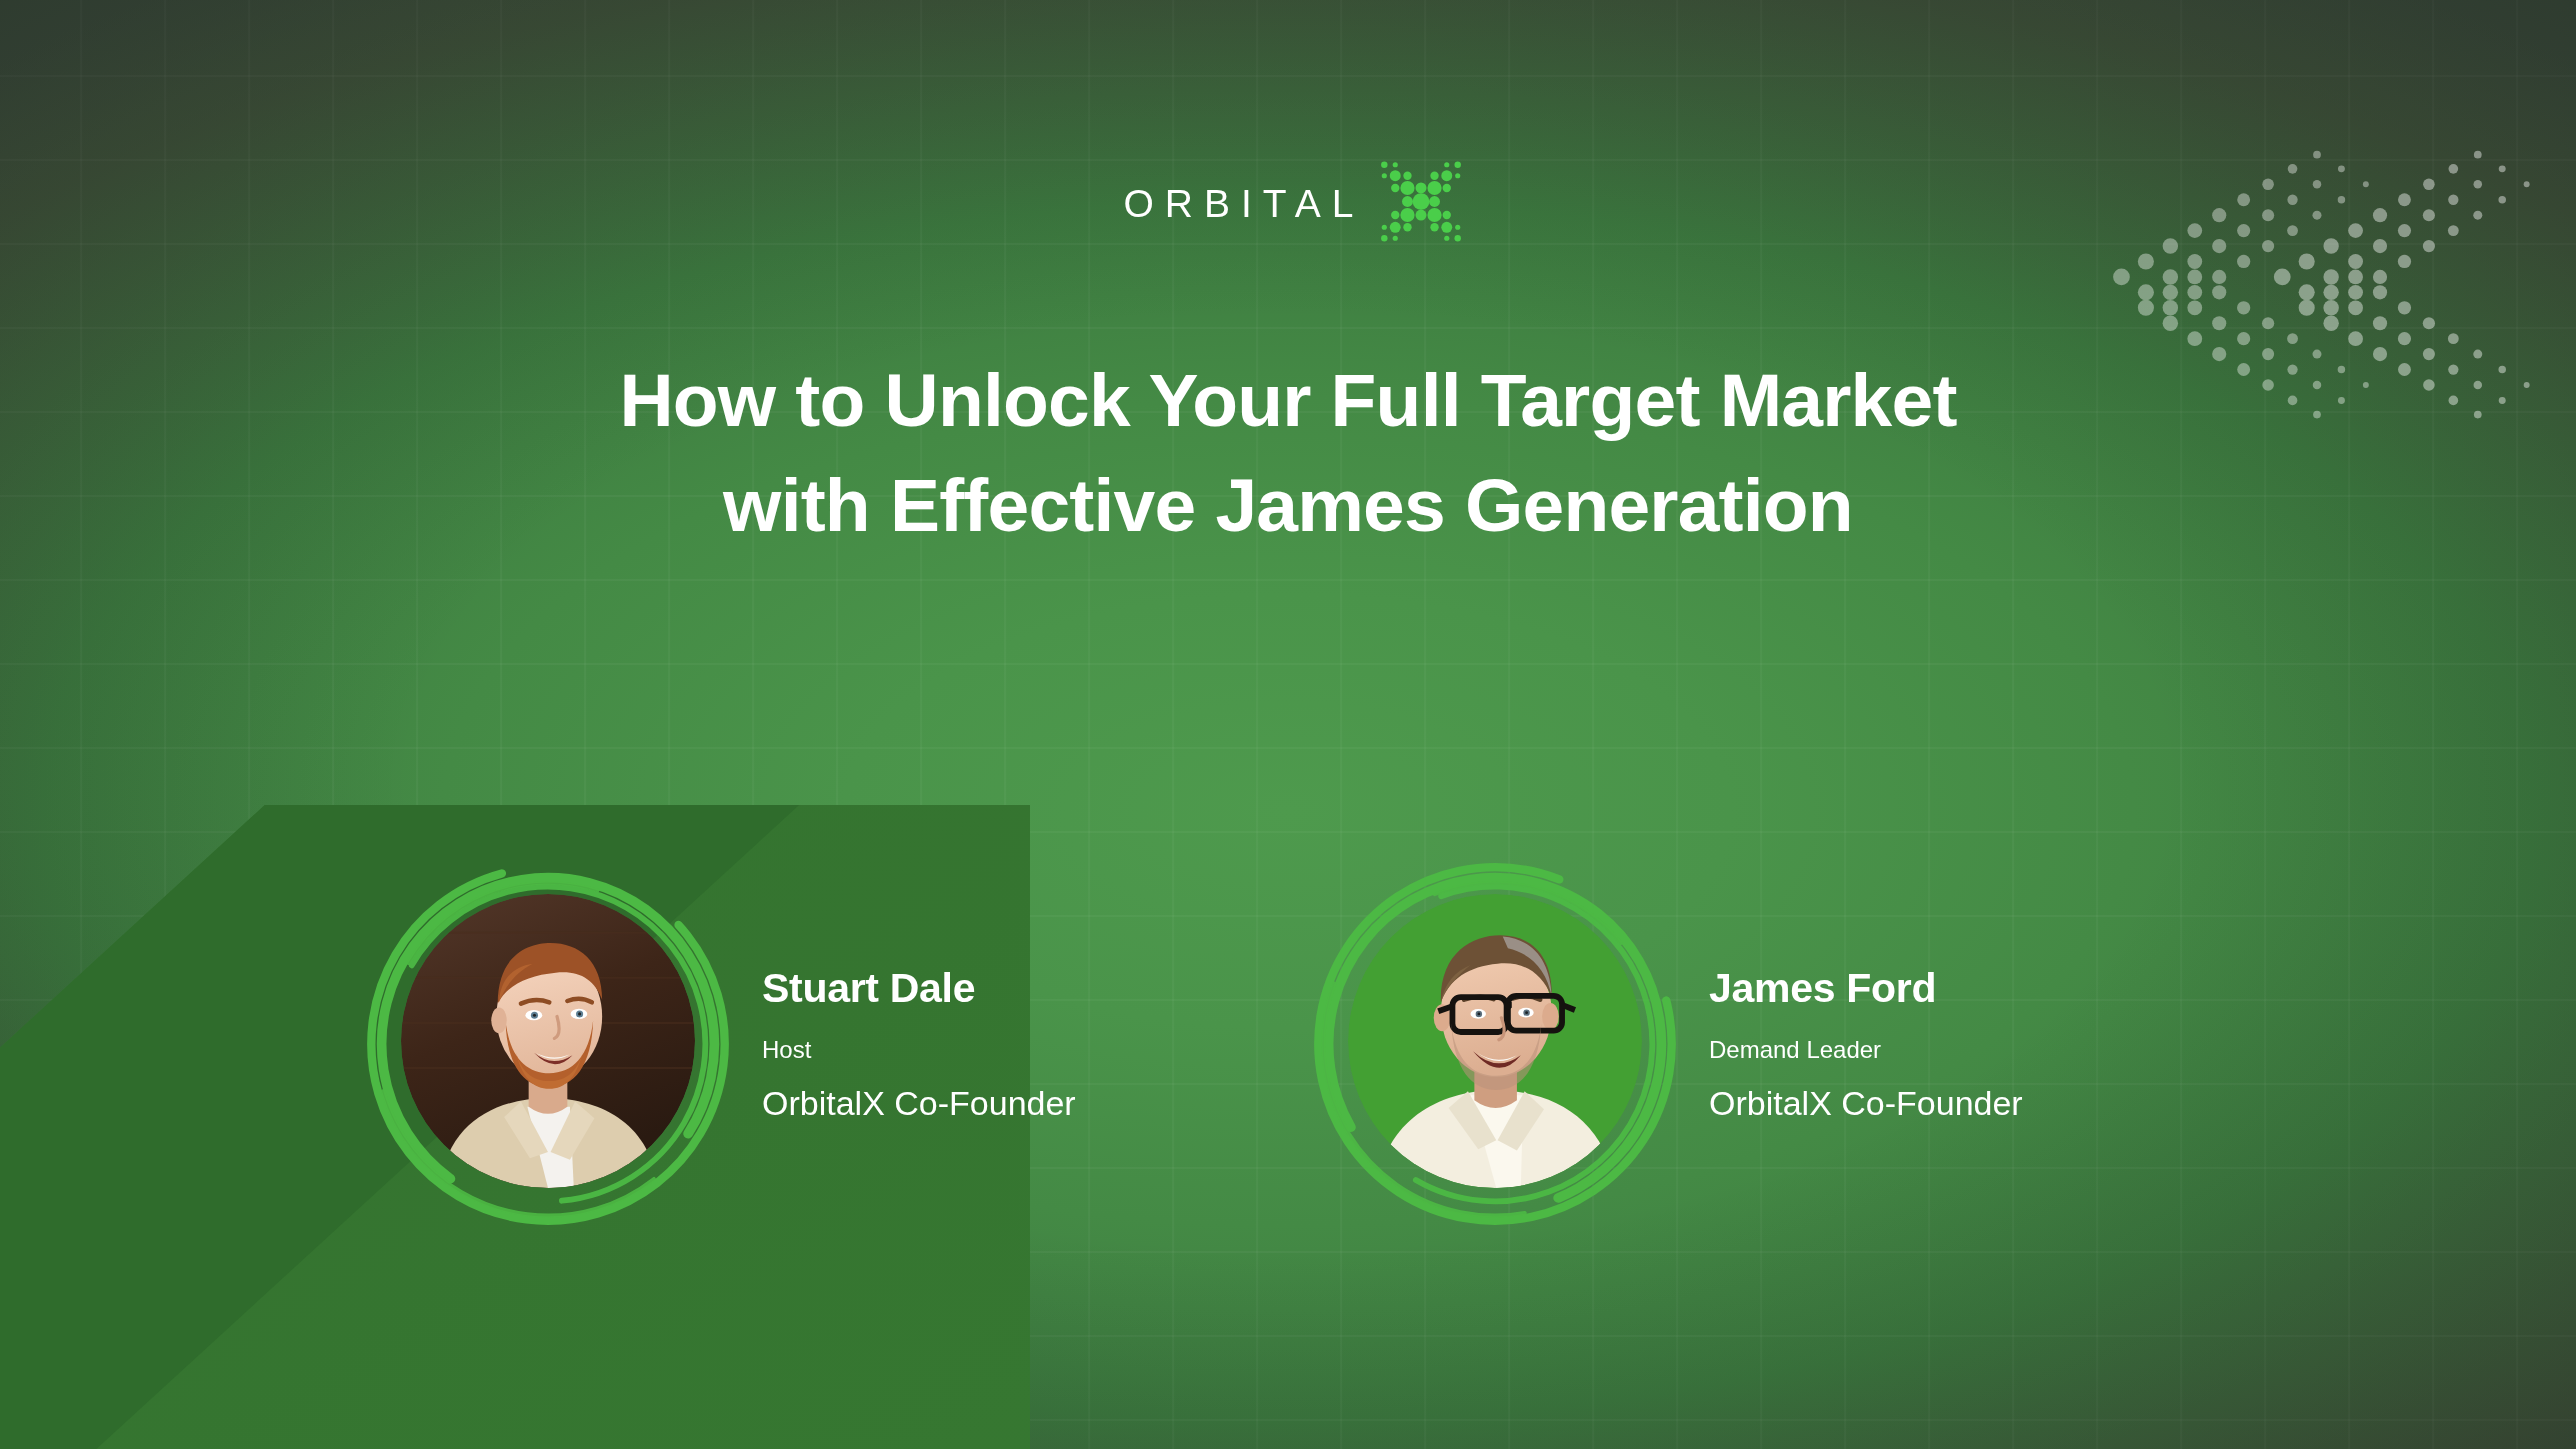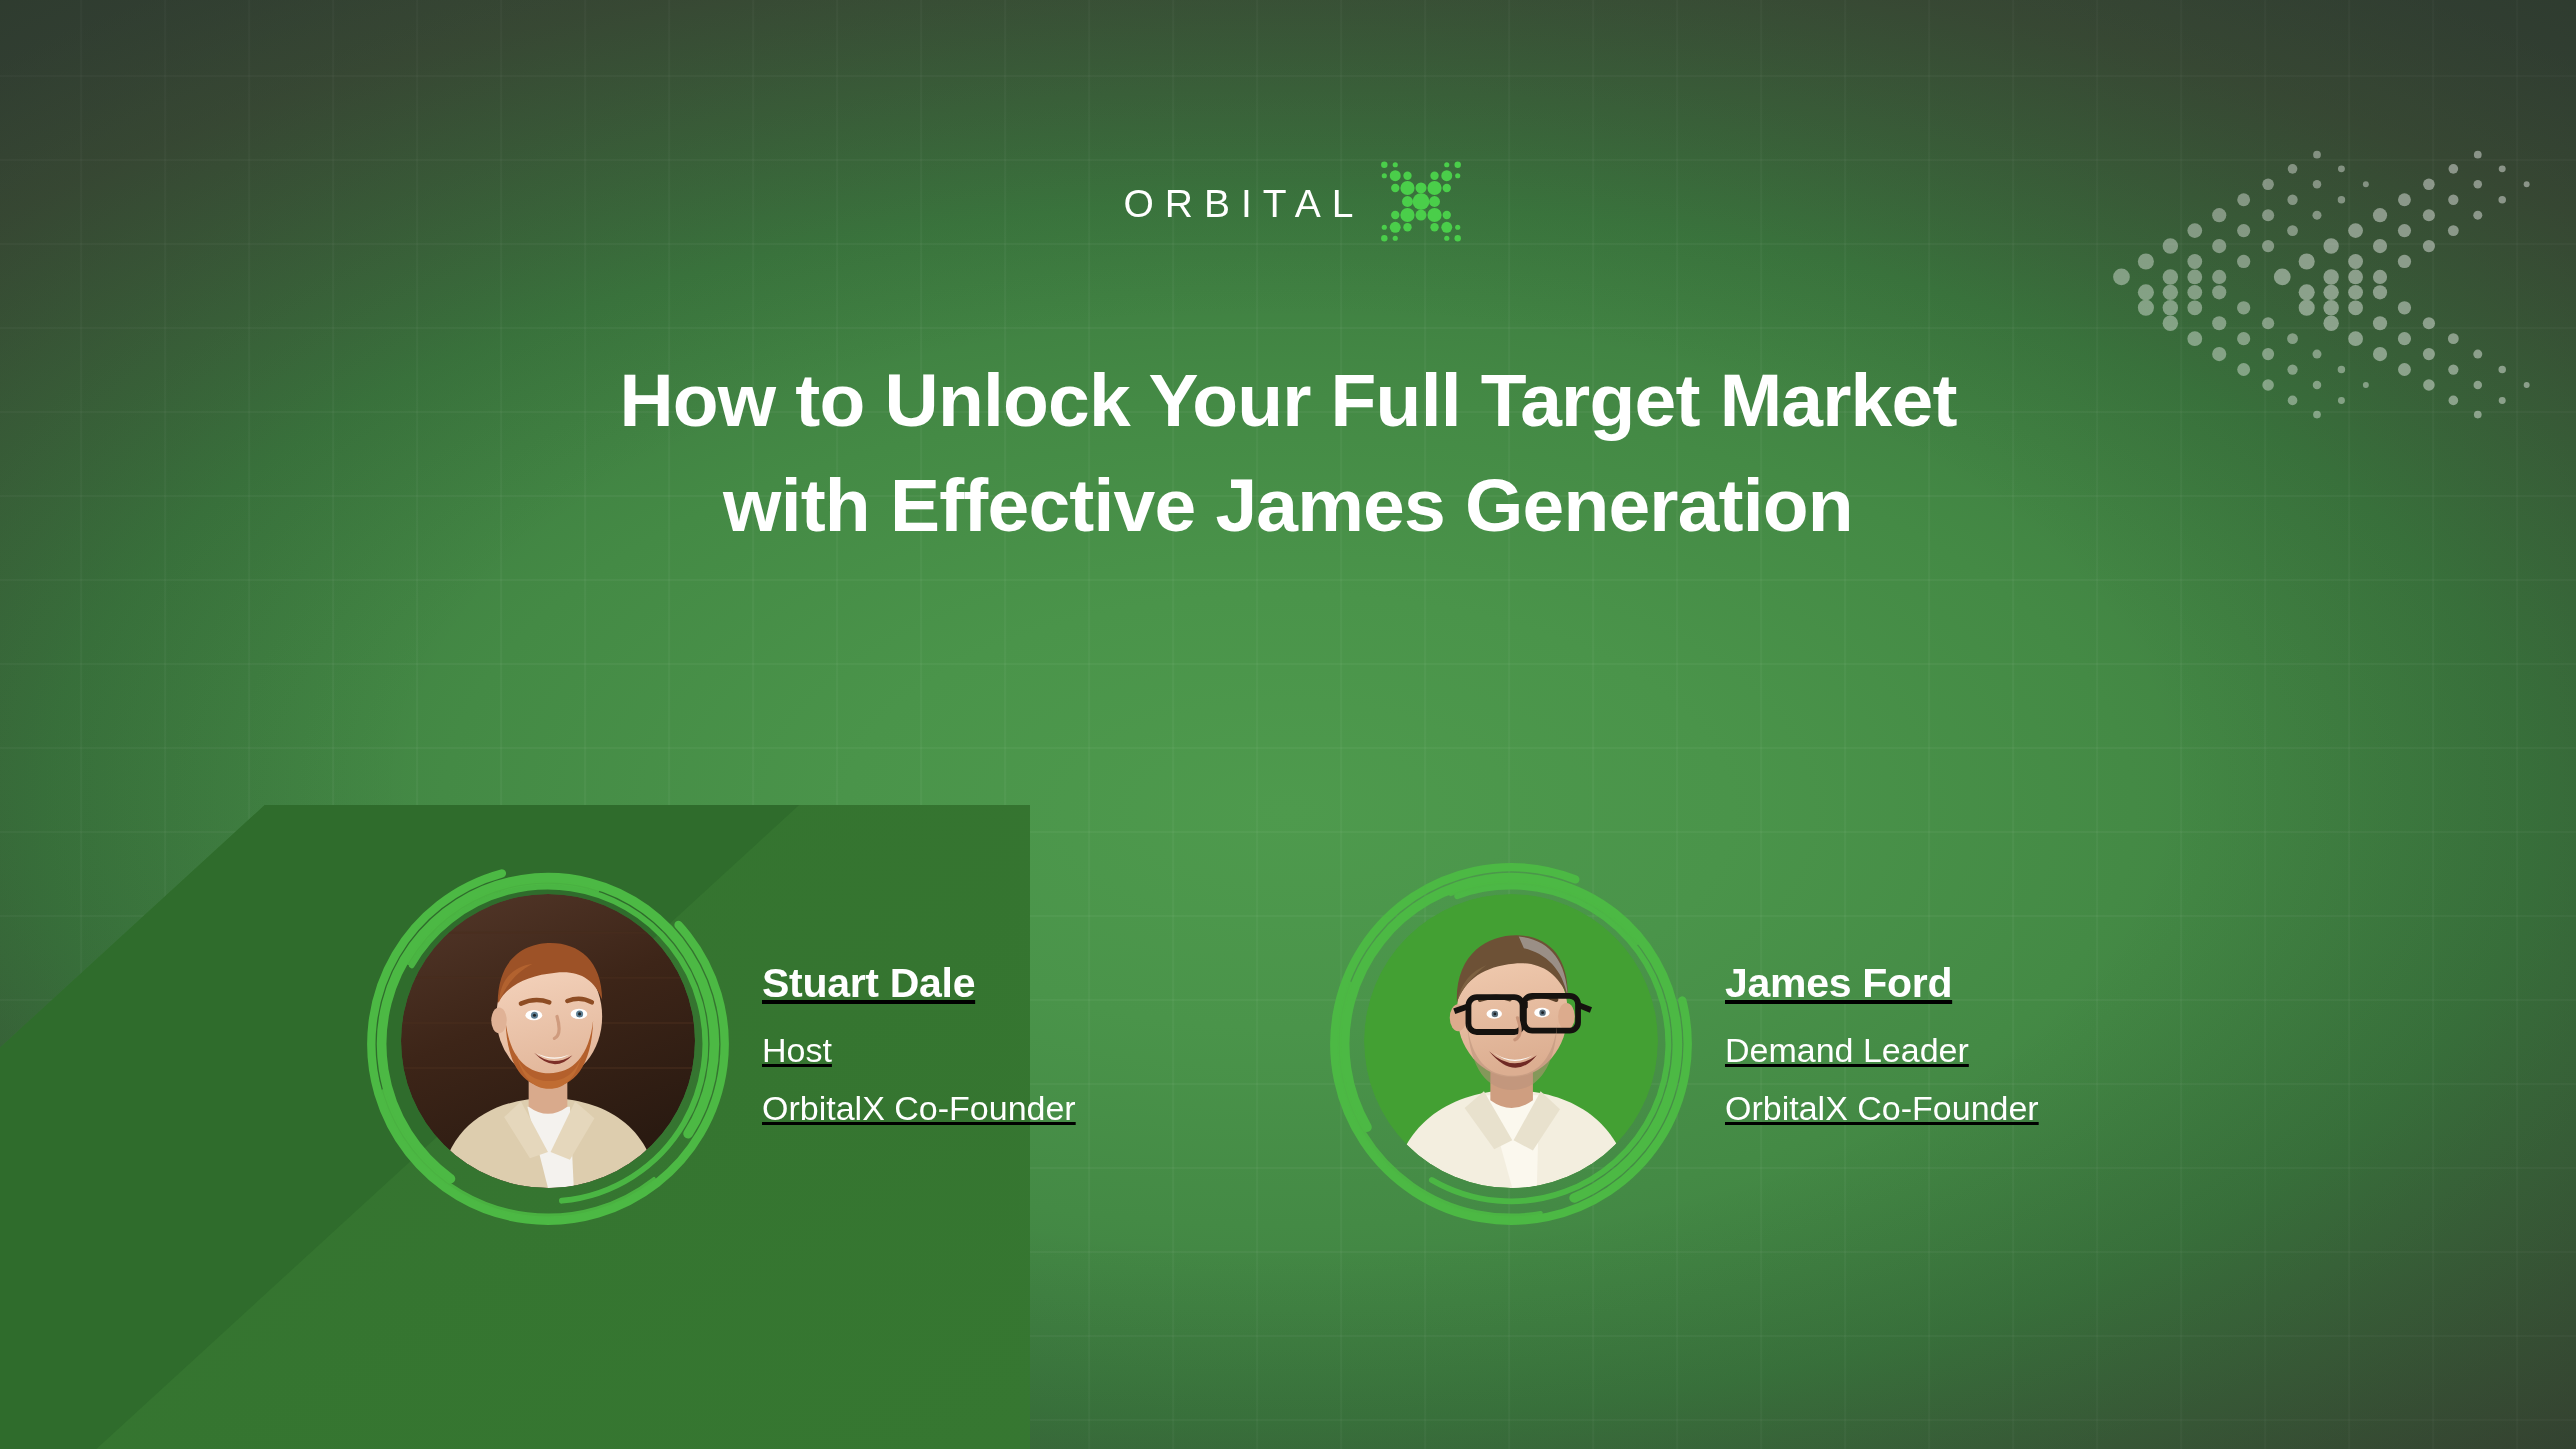--- a/index.html
+++ b/index.html
@@ -118,22 +118,21 @@
     margin-top: 27px;
     padding: 0 129px;
   }
 
   
   .speakers {
     position:absolute;
     left: 361px; right: 0;
     top: 857px;
     display:flex;
-    gap: 16px;
-    text-decoration: underline;
+    gap: 0px;
   }
   .speaker { display:flex; align-items:center; }
   .speaker.first { width: 947px; }
 
   .avatar-wrap {
     position:relative;
     width: 374px; height: 374px;
     flex: 0 0 374px;
   }
   .ring { position:absolute; inset:0; width:374px; height:374px; }
@@ -149,21 +148,21 @@
   .speaker-info { margin-left: 27px; }
   .sp-name {
     color:#ffffff;
     font-size: 41px;
     font-weight: 700;
     line-height:1.1;
     letter-spacing: -0.3px;
   }
   .sp-role {
     color:#ffffff;
-    font-size: 34px;
+    font-size: 24px;
     font-weight: 400;
     line-height:1.1;
     margin-top: 26px;
   }
   .sp-org {
     color:#ffffff;
     font-size: 34px;
     font-weight: 400;
     line-height:1.1;
     margin-top: 21px;

